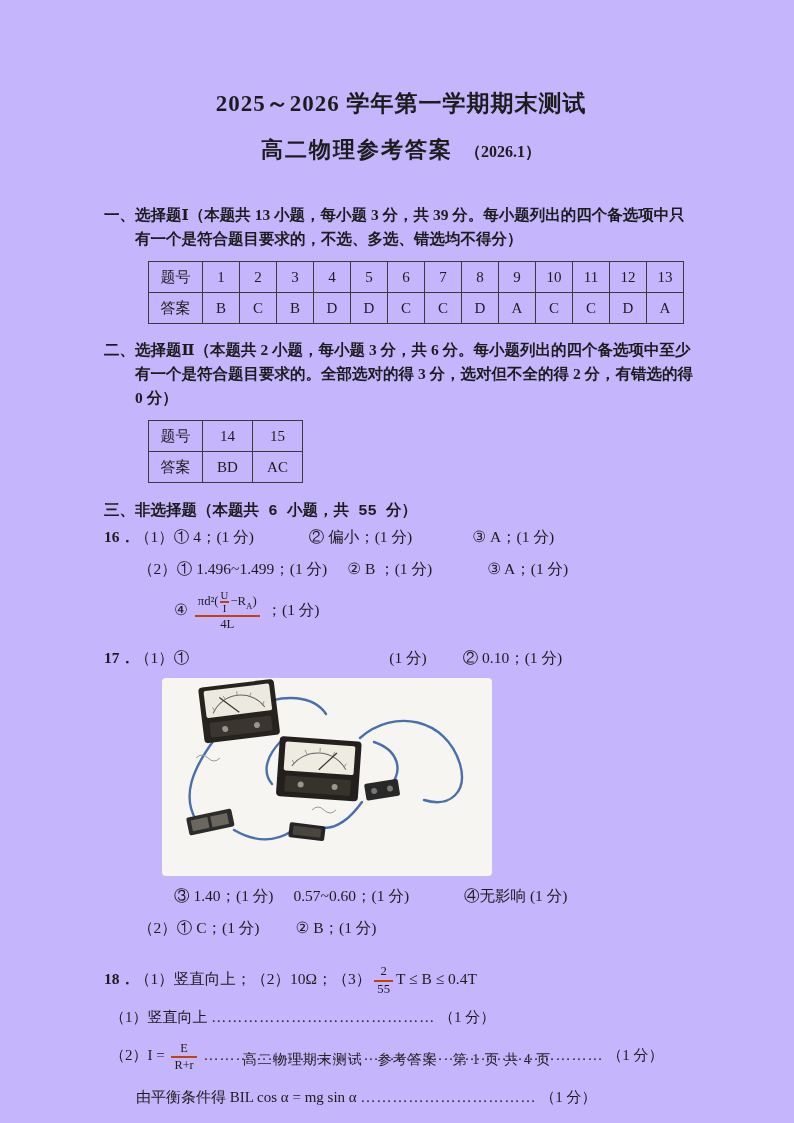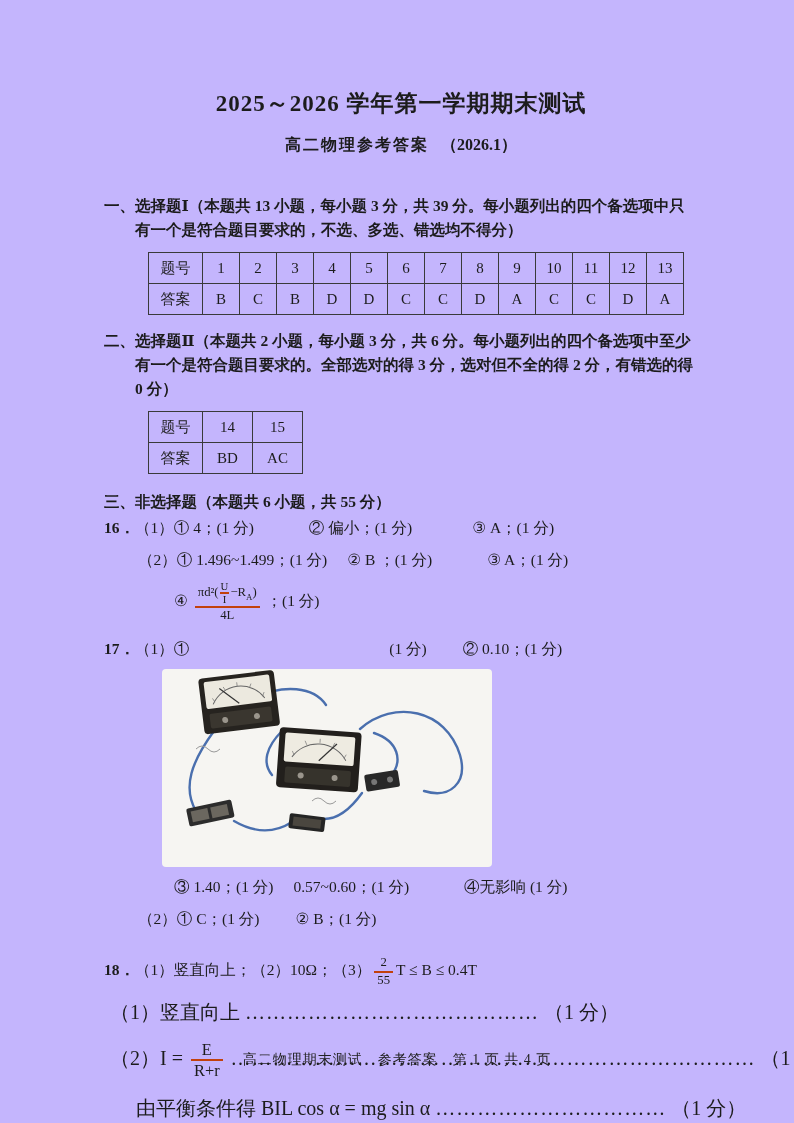--- a/index.html
+++ b/index.html
@@ -19,31 +19,31 @@
   .title {
     text-align:center;
     font-size:23px; font-weight:700;
     letter-spacing:1px;
     margin-top:8px;
   }
   .subtitle-row {
     text-align:center;
     margin-top:16px;
   }
-  .subtitle { font-size:16px; font-weight:700; letter-spacing:2px; }
+  .subtitle { font-size:22px; font-weight:700; letter-spacing:2px; }
   .subtitle-date { font-size:16px; font-weight:700; margin-left:8px; }
 
   .sec-heading {
     font-size:15.5px; font-weight:600;
     line-height:1.55;
     padding-left:2em; text-indent:-2em;
   }
   .sec1 { margin-top:38px; }
   .sec2 { margin-top:4px; }
-  .sec3 { margin-top:16px; }
+  .sec3 { margin-top:16px;font-family:Liberation Mono, monospace; }
 
   table.ans-table {
     border-collapse:collapse;
     margin:10px 0 14px 44px;
     font-size:15px;
   }
   table.ans-table td {
     border:1px solid #3a3a3a;
     text-align:center;
     height:31px;
@@ -84,21 +84,21 @@
   sub { font-size:0.7em; }
 
   .photo {
     margin:6px 0 8px 58px;
     width:330px; height:198px;
     background:#f6f5f2;
     border-radius:4px;
   }
 
   .dots { letter-spacing:1px; color:#1c1c1c; }
-  .a-line { margin-bottom:13px; font-size:20px; line-height:1.6; white-space:nowrap; }
+  .a-line { margin-bottom:13px; font-size:15px; line-height:1.6; white-space:nowrap; }
   .a-indent { padding-left:6px; }
   .a-indent2 { padding-left:32px; }
 
   .footer {
     position:absolute;
     bottom:54px; left:0;
     width:100%;
     text-align:center;
     font-size:14px;
     color:#222;

